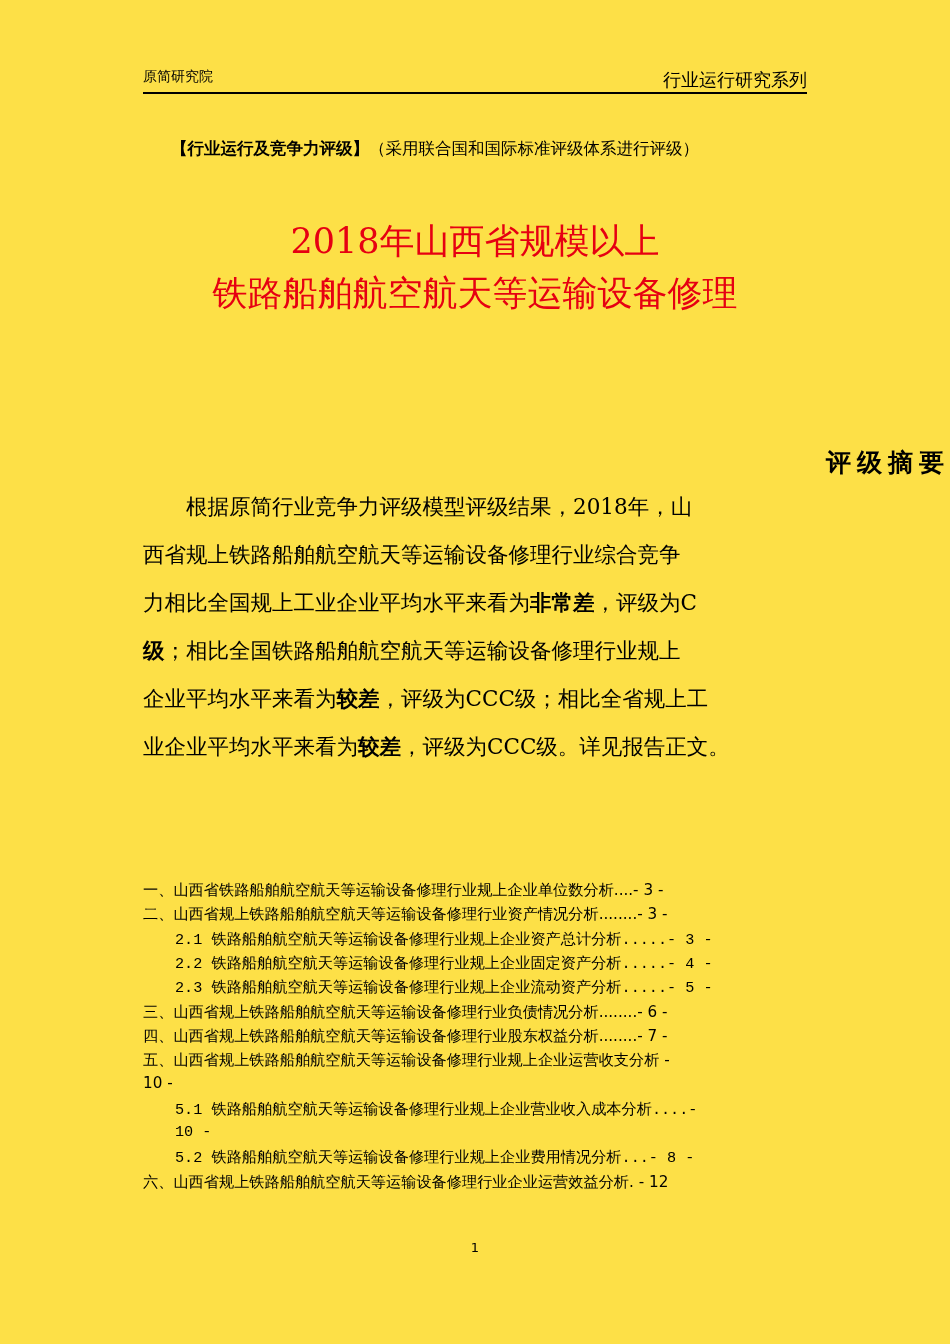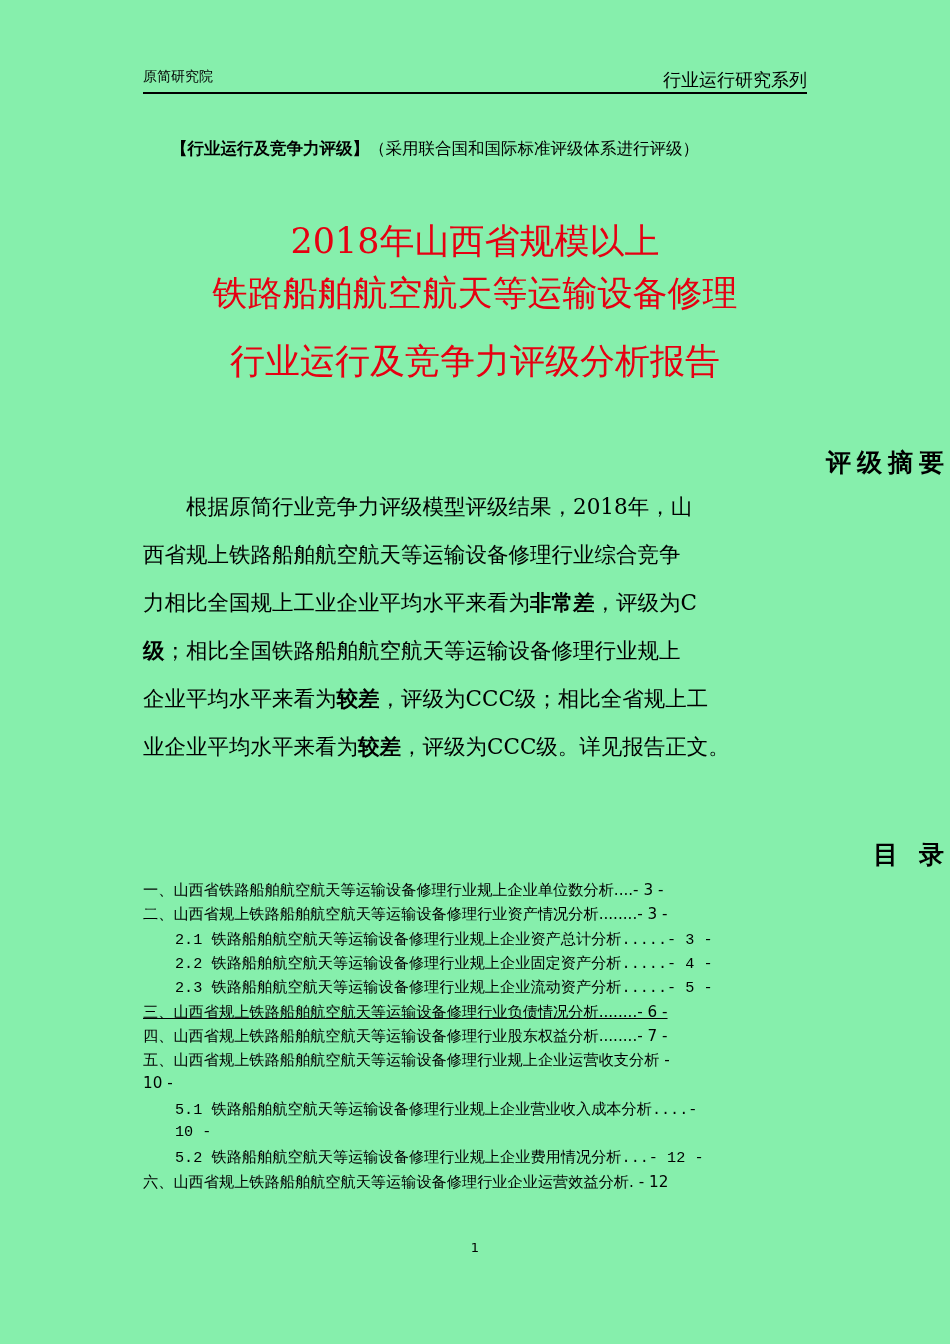--- a/index.html
+++ b/index.html
@@ -1,17 +1,17 @@
 <!DOCTYPE html>
 <html><head>
   <meta charset="utf-8">
   <style>
     html, body { margin: 0; padding: 0; background: #ffffff; }
     body { width: 950px; height: 1344px; position: relative; overflow: hidden; color: #000; }
-    .page { position: absolute; left: 0; top: 0; width: 950px; height: 1344px; background: #86efac; }
+    .page { position: absolute; left: 0; top: 0; width: 950px; height: 1344px; background: #fde047; }
 
     .hdr { position: absolute; left: 143px; top: 66px; width: 664px; height: 26px; border-bottom: 2px solid #000; }
     .hdr-left { position: absolute; left: 0; top: 2px; font-family: "DejaVu Sans", sans-serif; font-size: 14px; }
     .hdr-right { position: absolute; right: 0; top: 2px; font-family: "DejaVu Sans", sans-serif; font-size: 18px; }
 
     .tagline { position: absolute; left: 143px; top: 138px; width: 670px; font-family: "DejaVu Sans", sans-serif; font-size: 16.5px; white-space: nowrap; }
     .tagline .b { font-weight: bold; margin-left: 28px; }
 
     .title { position: absolute; left: 0; width: 950px; text-align: center; color: #e60012; font-family: "DejaVu Serif", serif; font-size: 35px; white-space: nowrap; letter-spacing: 0px; }
     .t1 { top: 218px; }
@@ -42,45 +42,43 @@
     <span class="hdr-left">原简研究院</span>
     <span class="hdr-right">行业运行研究系列</span>
   </div>
 
   <div class="tagline">
     <span class="b">【行业运行及竞争力评级】</span><span>（采用联合国和国际标准评级体系进行评级）</span>
   </div>
 
   <div class="title t1">2018年山西省规模以上</div>
   <div class="title t2">铁路船舶航空航天等运输设备修理</div>
-  <div class="title t3">行业运行及竞争力评级分析报告</div>
 
   <div class="section-heading sh1">评级摘要</div>
 
   <div class="para" id="summary-para" style="top:492px;">
       <div class="pline" style="top: 0px;"><span>　　根据原简行业竞争力评级模型评级结果，2018年，山</span></div>
       <div class="pline" style="top: 48px;"><span>西省规上铁路船舶航空航天等运输设备修理行业综合竞争</span></div>
       <div class="pline" style="top: 96px;"><span>力相比全国规上工业企业平均水平来看为</span><b>非常差</b><span>，评级为C</span></div>
       <div class="pline" style="top: 144px;"><b>级</b><span>；相比全国铁路船舶航空航天等运输设备修理行业规上</span></div>
       <div class="pline" style="top: 192px;"><span>企业平均水平来看为</span><b>较差</b><span>，评级为CCC级；相比全省规上工</span></div>
       <div class="pline" style="top: 240px;"><span>业企业平均水平来看为</span><b>较差</b><span>，评级为CCC级。详见报告正文。</span></div>
     </div>
 
-  <div class="section-heading sh2">目 录</div>
 
   <div class="toc" id="toc">
       <div class="toc-row top" style="top: 0px;">一、山西省铁路船舶航空航天等运输设备修理行业规上企业单位数分析....- 3 -</div>
       <div class="toc-row top" style="top: 24.3px;">二、山西省规上铁路船舶航空航天等运输设备修理行业资产情况分析........- 3 -</div>
       <div class="toc-row sub" style="top: 48.6px;">2.1 铁路船舶航空航天等运输设备修理行业规上企业资产总计分析.....- 3 -</div>
       <div class="toc-row sub" style="top: 72.9px;">2.2 铁路船舶航空航天等运输设备修理行业规上企业固定资产分析.....- 4 -</div>
       <div class="toc-row sub" style="top: 97.2px;">2.3 铁路船舶航空航天等运输设备修理行业规上企业流动资产分析.....- 5 -</div>
-      <div class="toc-row top" style="top: 121.5px; text-decoration: underline;">三、山西省规上铁路船舶航空航天等运输设备修理行业负债情况分析........- 6 -</div>
+      <div class="toc-row top" style="top: 121.5px;">三、山西省规上铁路船舶航空航天等运输设备修理行业负债情况分析........- 6 -</div>
       <div class="toc-row top" style="top: 145.8px;">四、山西省规上铁路船舶航空航天等运输设备修理行业股东权益分析........- 7 -</div>
       <div class="toc-row top" style="top: 170.1px;">五、山西省规上铁路船舶航空航天等运输设备修理行业规上企业运营收支分析 -</div>
       <div class="toc-row top" style="top: 194.4px;">10 -</div>
       <div class="toc-row sub" style="top: 218.7px;">5.1 铁路船舶航空航天等运输设备修理行业规上企业营业收入成本分析....-</div>
       <div class="toc-row sub" style="top: 243px;">10 -</div>
-      <div class="toc-row sub" style="top: 267.3px;">5.2 铁路船舶航空航天等运输设备修理行业规上企业费用情况分析...- 12 -</div>
+      <div class="toc-row sub" style="top: 267.3px;">5.2 铁路船舶航空航天等运输设备修理行业规上企业费用情况分析...- 8 -</div>
       <div class="toc-row top" style="top: 291.6px;">六、山西省规上铁路船舶航空航天等运输设备修理行业企业运营效益分析. - 12</div>
     </div>
 
   <div class="footer-page">1</div>
 </div>
 
 </body></html>

